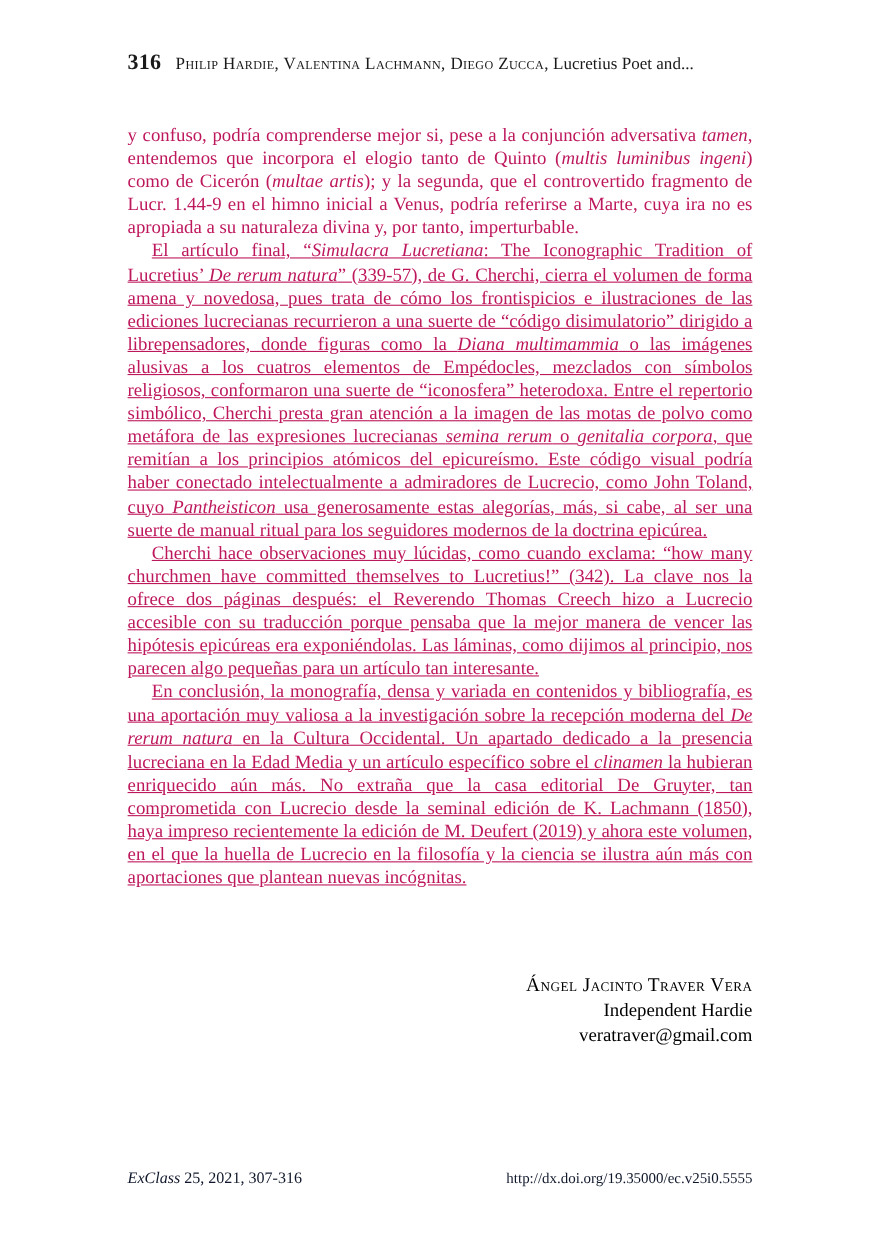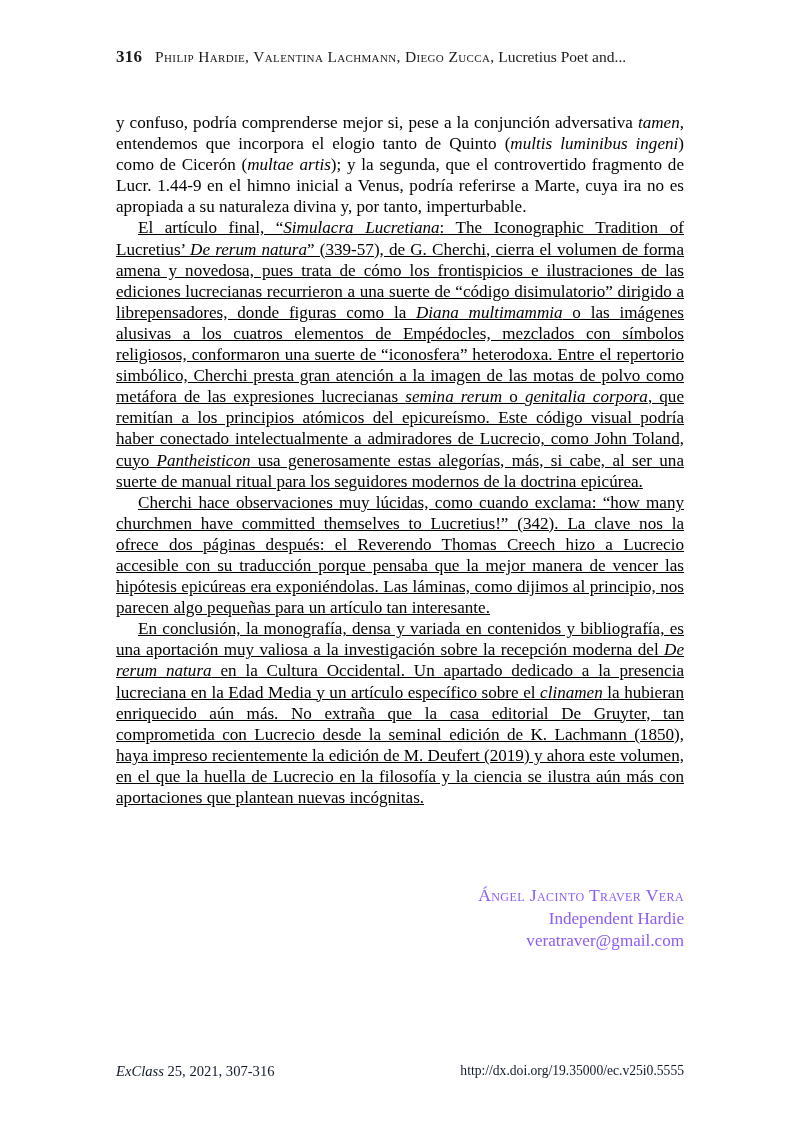--- a/index.html
+++ b/index.html
@@ -31,21 +31,21 @@
     top: 44px;
     width: 568px;
     height: 26px;
     font-size: 15.5px;
     line-height: 26px;
     white-space: nowrap;
     color: #1a1a1a;
   }
   .folio {
     font-weight: bold;
-    font-size: 17px;
+    font-size: 20px;
     letter-spacing: 0.2px;
   }
   .head-sep {
     display: inline-block;
     width: 13px;
   }
   .smallcaps {
     font-variant: small-caps;
     font-feature-settings: "smcp" 1;
     letter-spacing: 0.35px;
@@ -60,40 +60,40 @@
     top: 112px;
     width: 568px;
   }
   .para {
     margin: 0;
     font-size: 17.1px;
     line-height: 21.1px;
     text-align: justify;
     text-justify: inter-word;
     hyphens: none;
-    color: #000000;
+    color: #be185d;
   }
   .para + .para {
     text-indent: 22px;
     text-decoration: underline;
   }
   .para i, .para em {
     font-style: italic;
   }
 
   
   .signature {
     position: absolute;
     left: 316px;
     top: 884px;
     width: 368px;
     text-align: right;
     font-size: 17.1px;
     line-height: 22.6px;
-    color: #8b5cf6;
+    color: #000000;
   }
   .sig-name {
     font-variant: small-caps;
     font-feature-settings: "smcp" 1;
     letter-spacing: 0.4px;
     font-size: 17.6px;
   }
   .sig-affil {
     display: block;
   }

